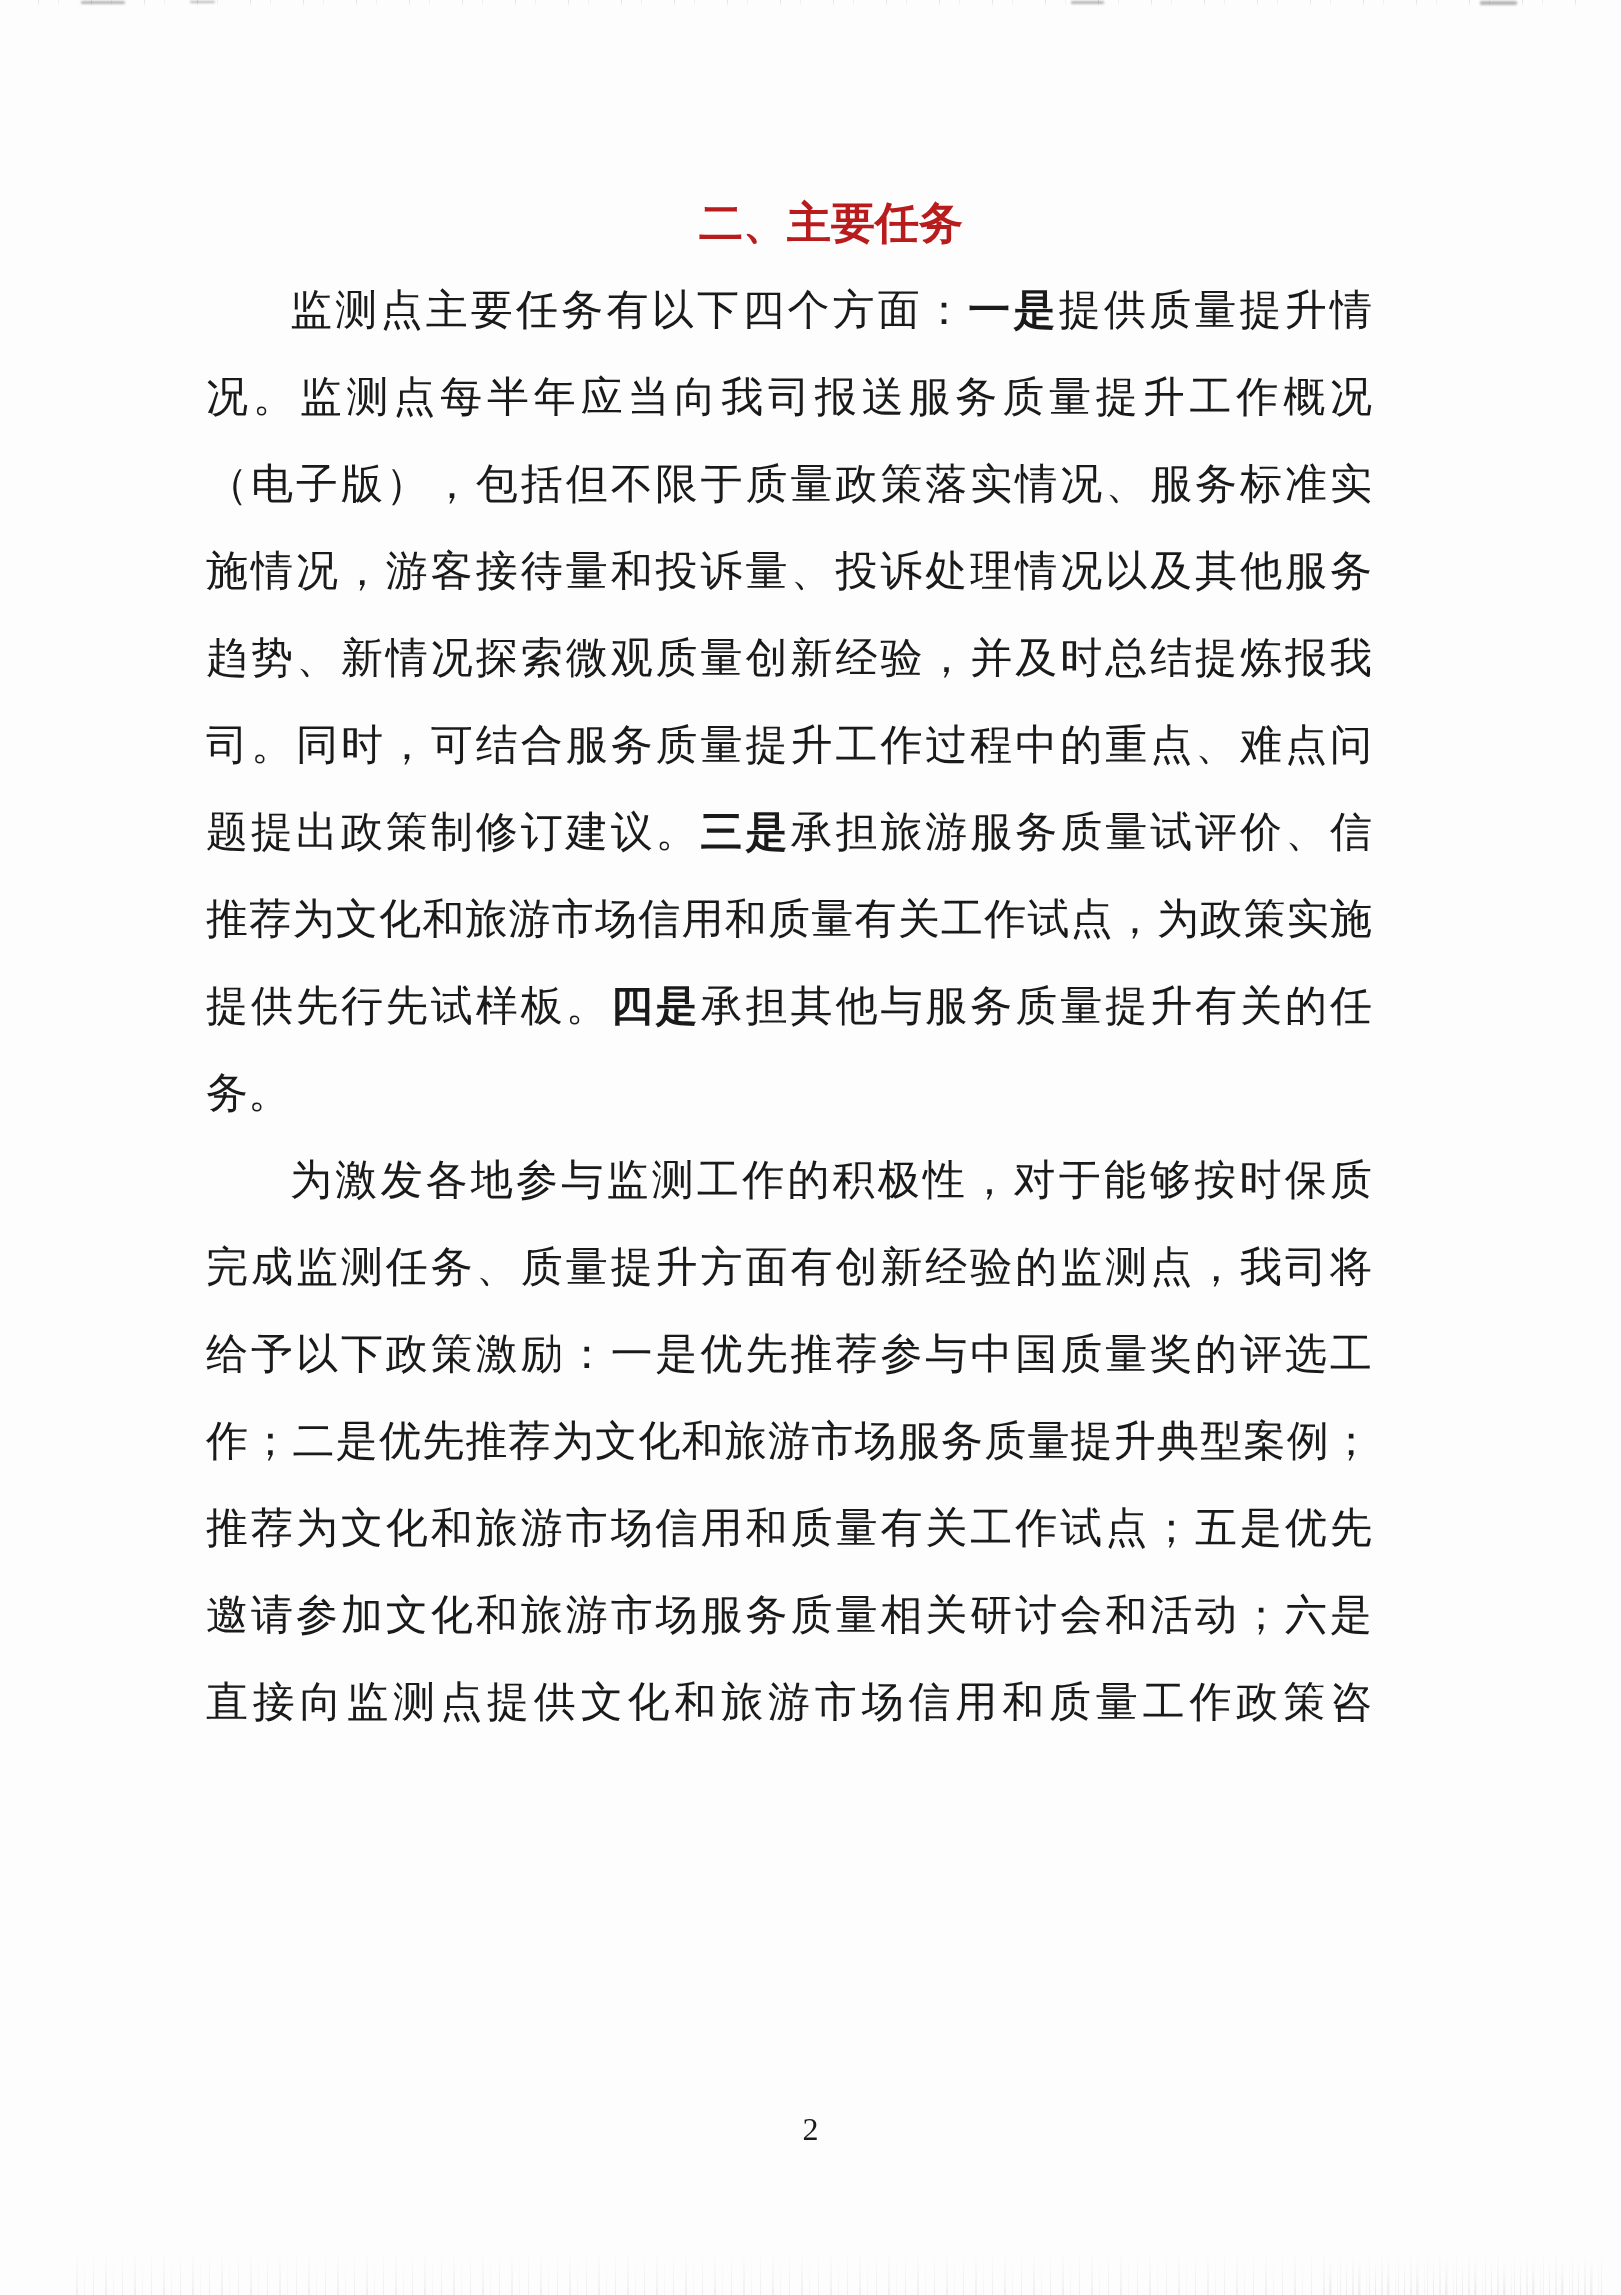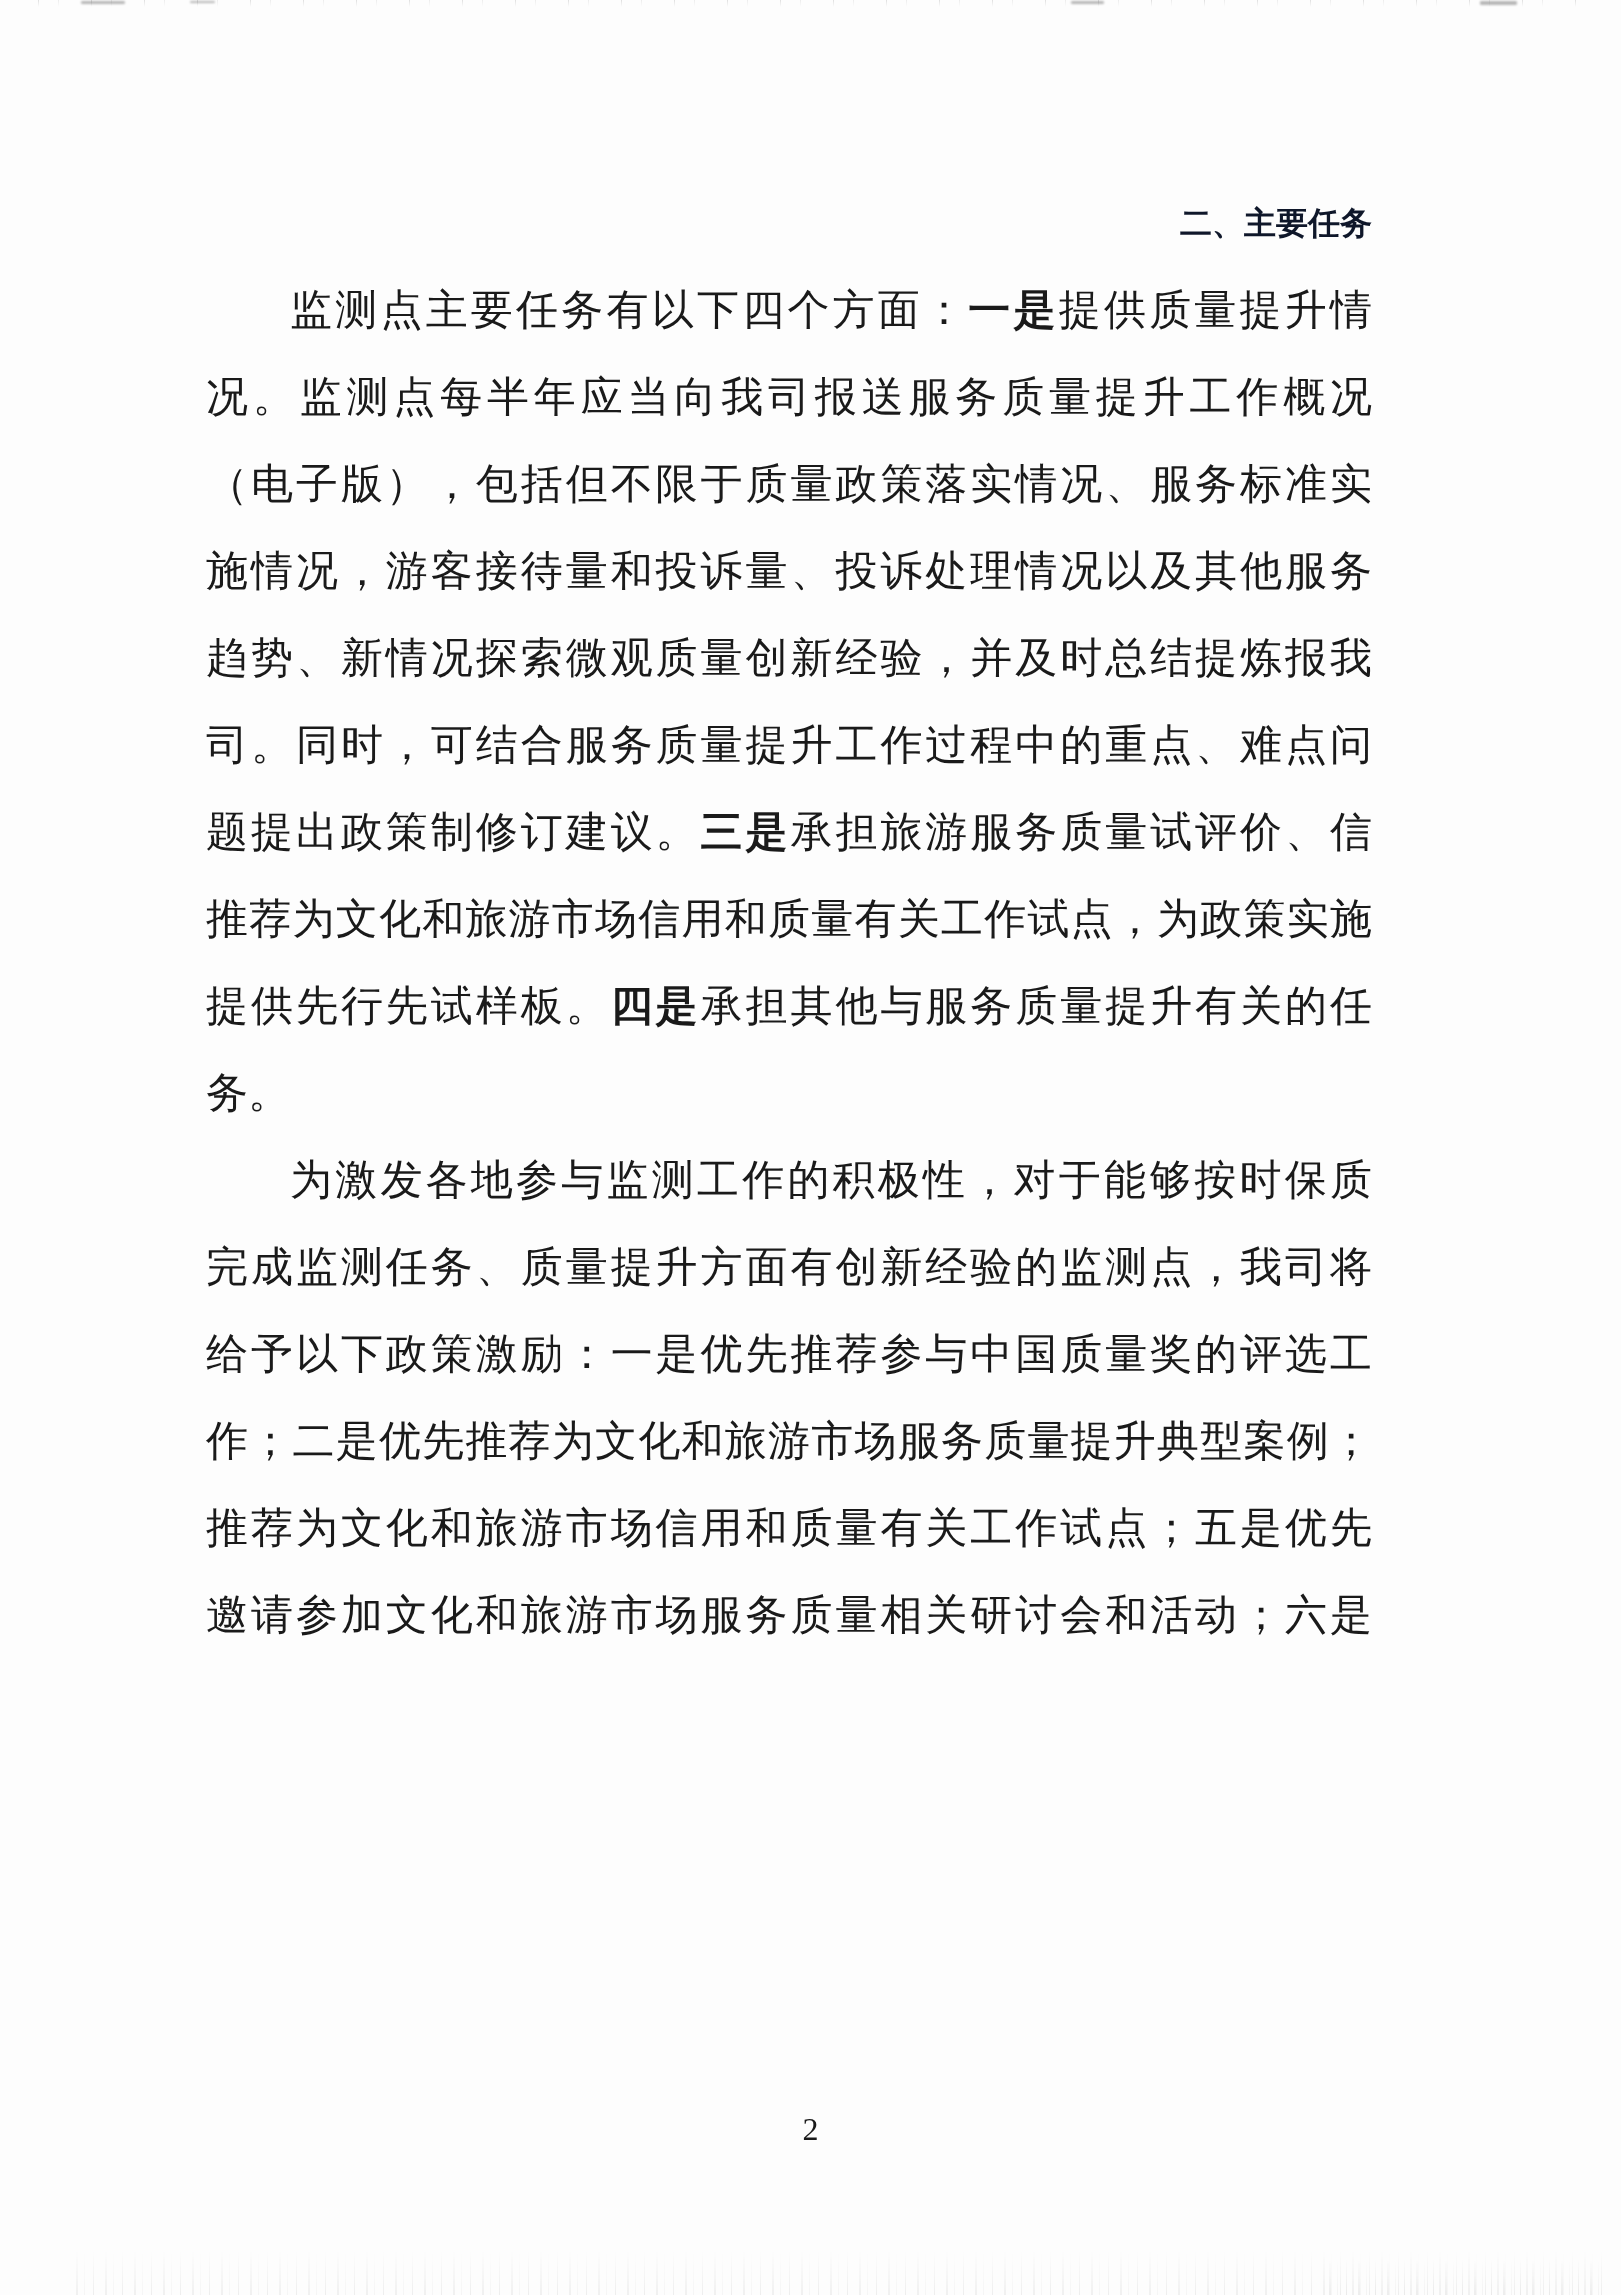--- a/index.html
+++ b/index.html
@@ -28,25 +28,25 @@
   }
   .line.nojust {
     text-align: left;
     text-align-last: left;
   }
   .line.indent { text-indent: 84px; }
   .line .bold { font-weight: 700; font-family: Liberation Mono, monospace; }
   .heading {
     height: 87px;
     line-height: 87px;
-    font-size: 32px;
+    font-size: 44px;
     font-weight: 700;
-    color: #0f172a;
+    color: #b91c1c;
     text-indent: 84px;
-    text-align: right;
+    text-align: center;
     overflow: hidden;
   }
   .page-number {
     position: absolute;
     top: 2113px;
     left: 0;
     width: 100%;
     text-align: center;
     font-size: 32px;
     line-height: 33px;
@@ -106,20 +106,21 @@
       <div class="line"><span>题提出政策制修订建议。</span><span class="bold">三是</span><span>承担旅游服务质量试评价、信</span></div>
       <div class="line"><span>推荐为文化和旅游市场信用和质量有关工作试点，为政策实施</span></div>
       <div class="line"><span>提供先行先试样板。</span><span class="bold">四是</span><span>承担其他与服务质量提升有关的任</span></div>
       <div class="line nojust"><span>务。</span></div>
       <div class="line indent"><span>为激发各地参与监测工作的积极性，对于能够按时保质</span></div>
       <div class="line"><span>完成监测任务、质量提升方面有创新经验的监测点，我司将</span></div>
       <div class="line"><span>给予以下政策激励：一是优先推荐参与中国质量奖的评选工</span></div>
       <div class="line"><span>作；二是优先推荐为文化和旅游市场服务质量提升典型案例；</span></div>
       <div class="line"><span>推荐为文化和旅游市场信用和质量有关工作试点；五是优先</span></div>
       <div class="line"><span>邀请参加文化和旅游市场服务质量相关研讨会和活动；六是</span></div>
+      <div class="line"><span>直接向监测点提供文化和旅游市场信用和质量工作政策咨</span></div>
     </div>
 
   <div class="page-number">2</div>
 
   <div class="artifact bottom-band"></div>
   <div class="artifact bottom-band dense"></div>
 </div>
 
 
 </body></html>

